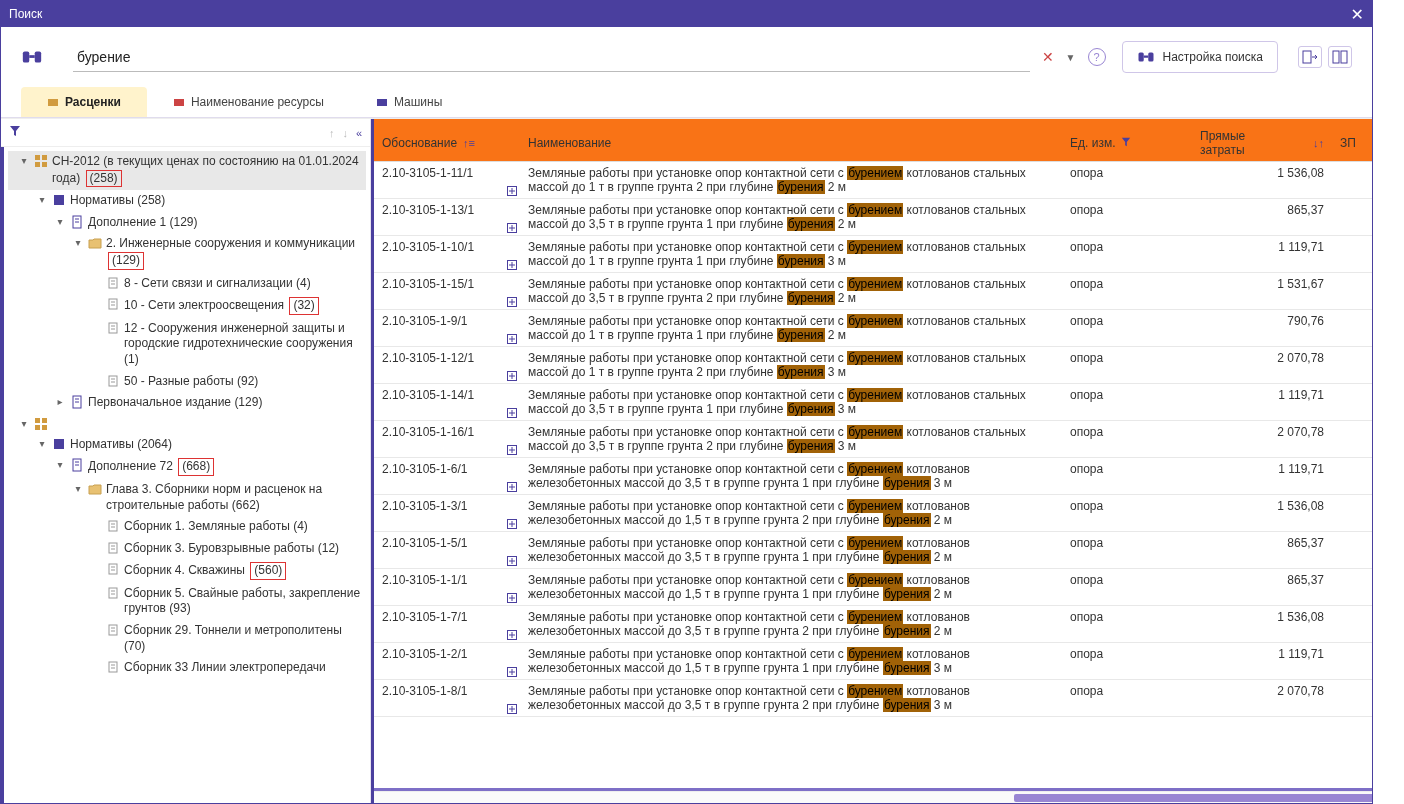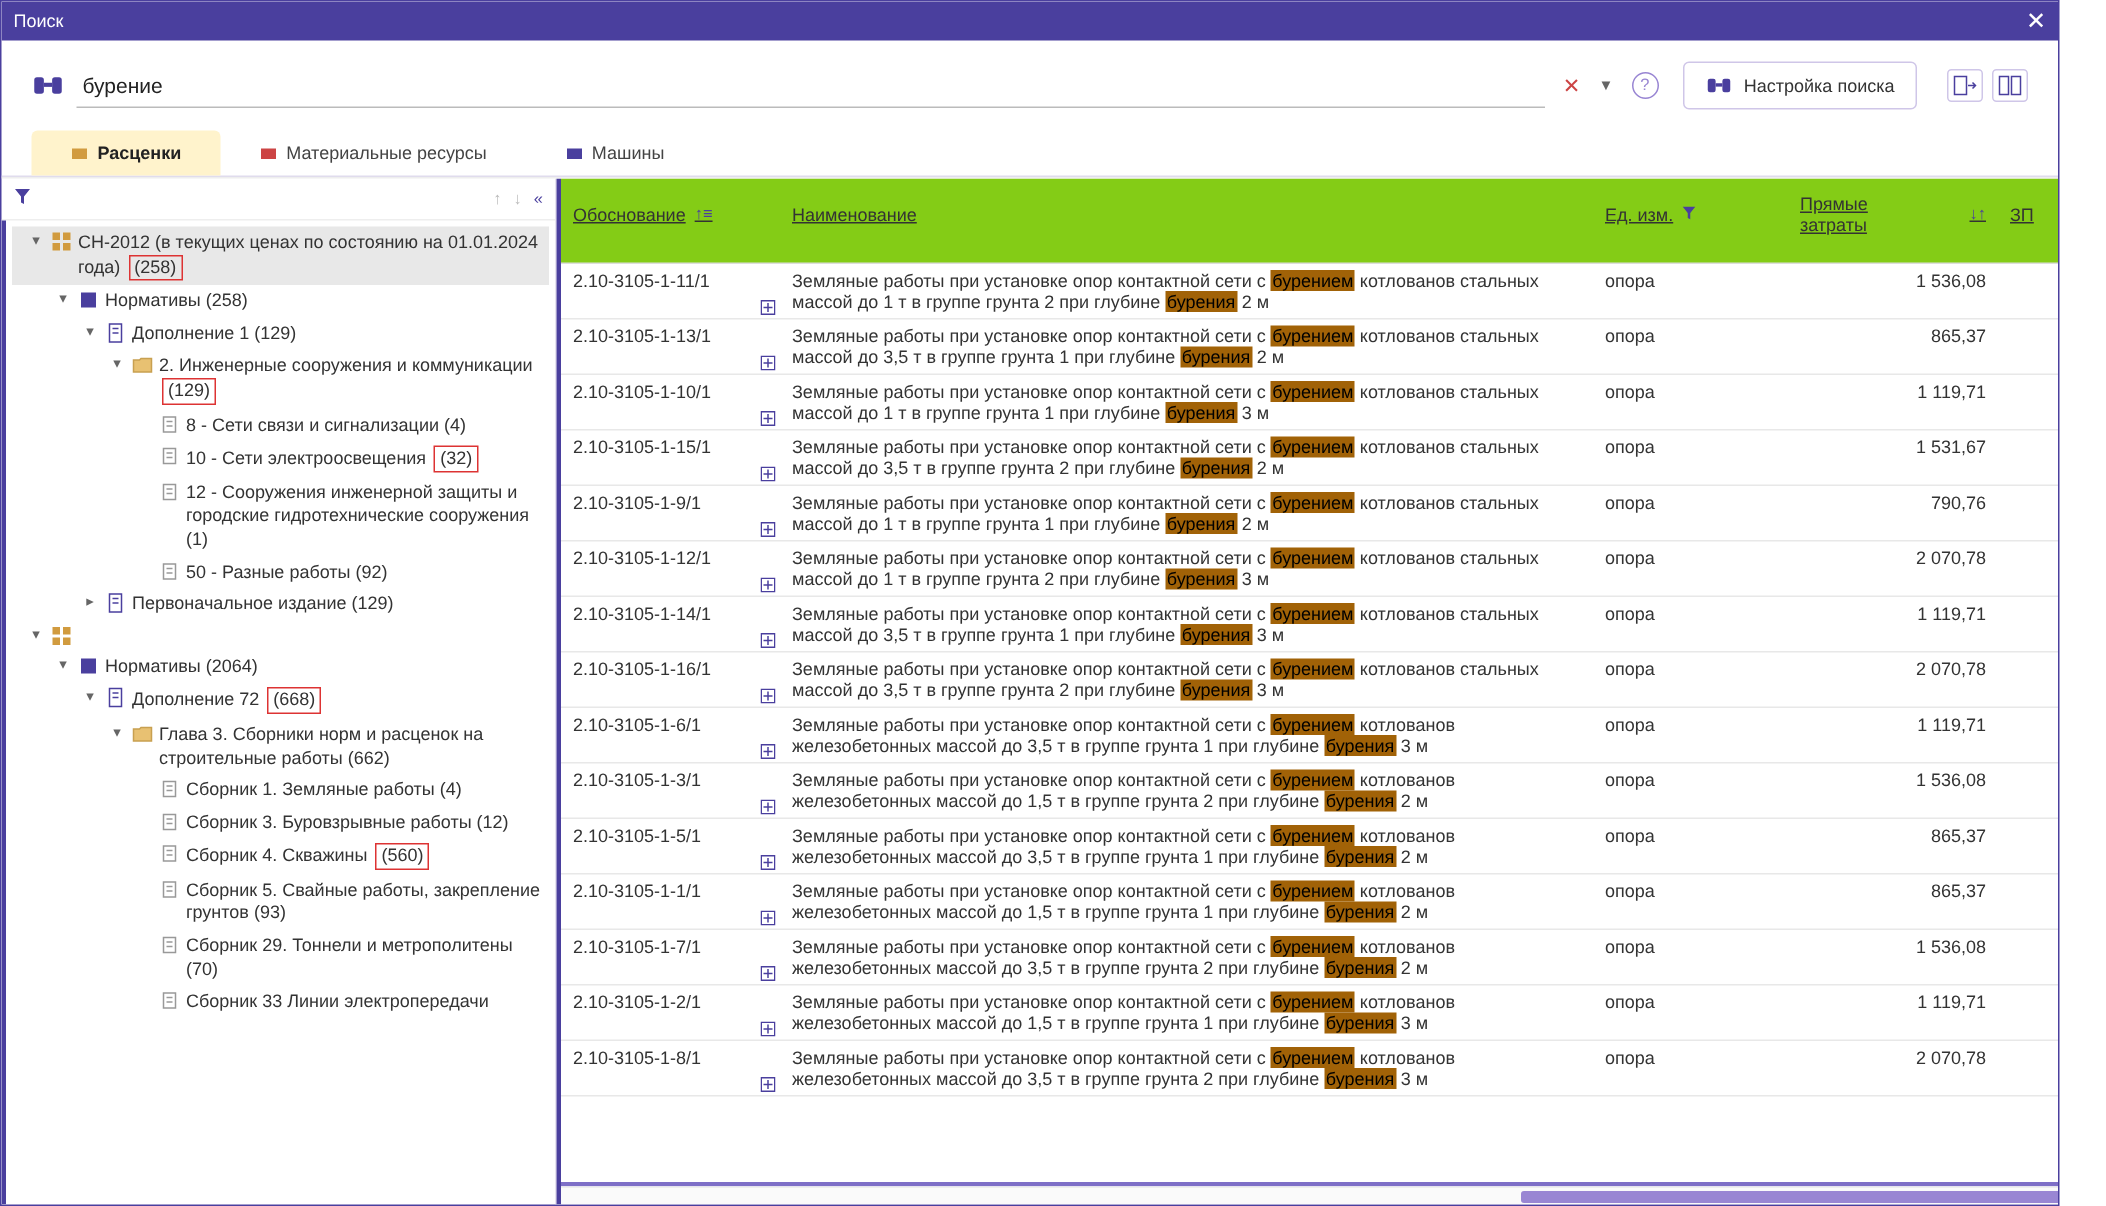--- a/index.html
+++ b/index.html
@@ -2,21 +2,21 @@
 <html><head>
 <meta charset="utf-8">
 <style>
 * { box-sizing: border-box; margin: 0; padding: 0; font-family: -apple-system, BlinkMacSystemFont, "Segoe UI", Arial, sans-serif; }
 body { background: #fff; font-size: 12px; color: #333; }
 .app { width: 1373px; height: 804px; border: 1px solid #4a3f9e; background: #fff; overflow: hidden; display: flex; flex-direction: column; }
 .titlebar { background: #4a3f9e; color: #fff; height: 26px; display: flex; align-items: center; padding: 0 8px; font-size: 12px; }
 .titlebar .close-x { margin-left: auto; font-size: 16px; cursor: pointer; }
 .searchbar { display: flex; align-items: center; gap: 8px; padding: 14px 20px 6px; }
 .search-icon-main { width: 22px; height: 22px; }
-.search-input { flex: 1; border: none; border-bottom: 1px solid #bbb; padding: 6px 4px; font-size: 14px; outline: none; color: #222; }
+.search-input { flex: 1; border: none; border-bottom: 1px solid #bbb; padding: 6px 4px; font-size: 14px; outline: none; color: #222; margin-left: 22px; }
 .search-clear { color: #c44; font-size: 14px; cursor: pointer; padding: 0 4px; }
 .search-dd { color: #666; font-size: 10px; cursor: pointer; }
 .help-circ { width: 18px; height: 18px; border: 1.5px solid #9986d3; border-radius: 50%; color: #9986d3; display: flex; align-items: center; justify-content: center; font-size: 11px; cursor: pointer; margin-left: 4px; }
 .search-settings-btn { border: 1px solid #cfc6e8; border-radius: 4px; padding: 6px 14px; display: flex; align-items: center; gap: 8px; cursor: pointer; color: #333; background:#fff; margin-left: 8px; }
 .search-settings-btn svg { width: 18px; height: 18px; }
 .toolbar-icons { display: flex; gap: 6px; margin-left: 12px; }
 .tool-icn { width: 24px; height: 22px; border: 1px solid #cfc6e8; border-radius: 3px; display: flex; align-items: center; justify-content: center; cursor: pointer; color: #4a3f9e; }
 .tabs { display: flex; border-bottom: 1px solid #e0dced; padding-left: 20px; margin-top: 8px; }
 .tab { padding: 8px 26px; display: flex; align-items: center; gap: 6px; cursor: pointer; color: #444; }
 .tab.active { background: #fff3cc; border-radius: 4px 4px 0 0; font-weight: 600; color: #222; }
@@ -29,21 +29,21 @@
 .sidebar-tools .collapse-h { margin-left:8px; color:#4a3f9e; cursor:pointer; font-size:11px;}
 .tree { overflow-y: auto; flex:1; padding: 4px 4px 4px 4px; border-left: 3px solid #4a3f9e; }
 .tree-node { display:flex; align-items:flex-start; gap:4px; padding:3px 2px; line-height:1.3; cursor:pointer; }
 .tree-node.sel { background:#e8e8e8; }
 .tree-indent { display:inline-block; flex-shrink:0; }
 .chev { width:12px; display:inline-block; color:#666; font-size:10px; flex-shrink:0; text-align:center; }
 .node-icn { width:14px; height:14px; flex-shrink:0; display:inline-flex; align-items:center; justify-content:center;}
 .node-label { flex:1; color:#333; }
 .count-box { border:1px solid #d33; padding:0 3px; margin-left:2px; display:inline-block; }
 .main { flex:1; display:flex; flex-direction:column; min-width:0; border-left: 3px solid #4a3f9e; }
-.grid-head { display:flex; border-bottom: 1px solid #ddd; background:#84cc16; font-weight:400; color:#333; padding: 10px 0 18px 0; text-decoration: underline; }
+.grid-head { display:flex; border-bottom: 1px solid #ddd; background:#f97316; font-weight:400; color:#333; padding: 10px 0 4px 0; }
 .gh-cell { padding: 0 8px; display:flex; align-items:center; gap:6px; }
 .gh-just { flex-shrink:0; }
 .gh-name { flex:1; }
 .gh-unit { flex-shrink:0; }
 .gh-cost { flex-shrink:0; justify-content:flex-end;gap:37px; }
 .gh-zp { flex-shrink:0; }
 .sort-icn, .filter-icn-h { color:#4a3f9e; font-size:11px; cursor:pointer; }
 .group-row { background:#ece8f5; border-top:2px solid #4a3f9e; border-bottom:2px solid #4a3f9e; padding:4px 8px; font-weight:600; font-size:12px; color:#222; }
 .grid-body { flex:1; overflow-y:auto; border-bottom: 3px solid #7e6fc7; }
 .grow { display:flex; border-bottom:1px solid #e8e8e8; padding:2px 0; font-size:12px; }
@@ -107,21 +107,21 @@
       <div class="tab active">
         <span class="tab-icn"><svg viewBox="0 0 12 12">
             <rect x="1" y="3" width="10" height="7" fill="#d19b3f"></rect>
           </svg></span>
         <span>Расценки</span>
       </div>
       <div class="tab">
         <span class="tab-icn"><svg viewBox="0 0 12 12">
             <rect x="1" y="3" width="10" height="7" fill="#c44"></rect>
           </svg></span>
-        <span>Материальные ресурсы</span>
+        <span>Наименование ресурсы</span>
       </div>
       <div class="tab">
         <span class="tab-icn"><svg viewBox="0 0 12 12">
             <rect x="1" y="3" width="10" height="7" fill="#4a3f9e"></rect>
           </svg></span>
         <span>Машины</span>
       </div>
     </div>
 
   <div class="body-row">

